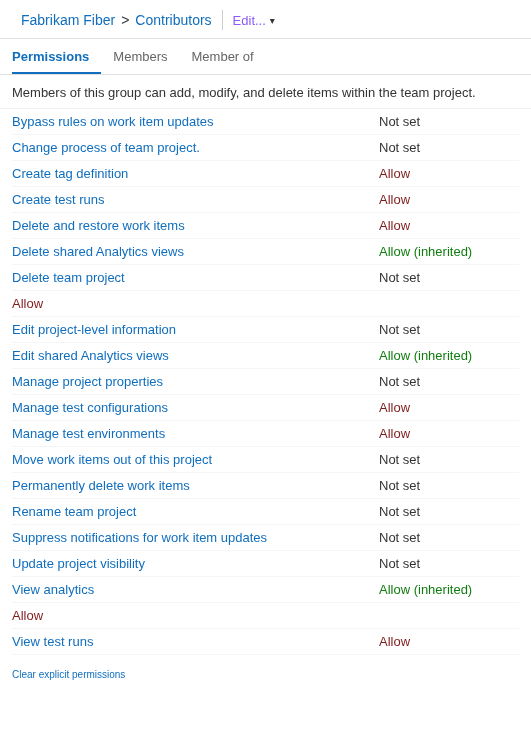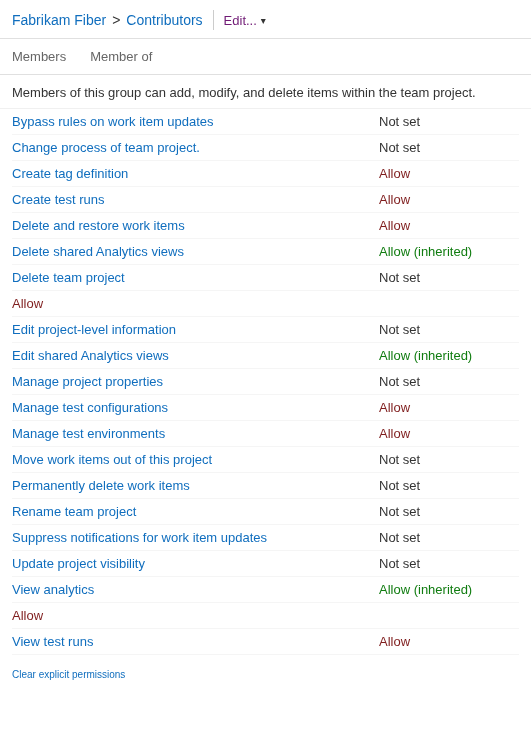--- a/index.html
+++ b/index.html
@@ -9,21 +9,21 @@
       background: #fff;
       color: #333;
       width: 531px;
       min-height: 743px;
     }
 
     
     .header {
       display: flex;
       align-items: center;
-      padding: 10px 12px 8px 12px;
+      padding: 10px 12px 8px 21px;
       border-bottom: 1px solid #e0e0e0;
       background: #fff;
     }
     .header-breadcrumb {
       font-size: 14px;
       color: #106ebe;
       display: flex;
       align-items: center;
       gap: 4px;
     }
@@ -38,21 +38,21 @@
       background: #ccc;
       margin: 0 10px;
     }
     .header-edit {
       display: flex;
       align-items: center;
       gap: 4px;
     }
     .edit-btn {
       font-size: 13px;
-      color: #701a75;
+      color: #8b5cf6;
       cursor: pointer;
       background: none;
       border: none;
       padding: 0;
     }
     .dropdown-arrow {
       font-size: 10px;
       color: #333;
       cursor: pointer;
     }
@@ -140,20 +140,21 @@
     <span>Contributors</span>
   </div>
   <div class="header-divider"></div>
   <div class="header-edit">
     <button class="edit-btn">Edit...</button>
     <span class="dropdown-arrow">▾</span>
   </div>
 </div>
 
 <div class="tabs">
+  <div class="tab active">Permissions</div>
   <div class="tab">Members</div>
   <div class="tab">Member of</div>
 </div>
 
 <div class="description">Members of this group can add, modify, and delete items within the team project.</div>
 
 <div class="permissions-table" id="permissions-container">
 <div class="perm-row">
       <span class="perm-name">Bypass rules on work item updates</span>
       <span class="perm-value not-set">Not set</span>

